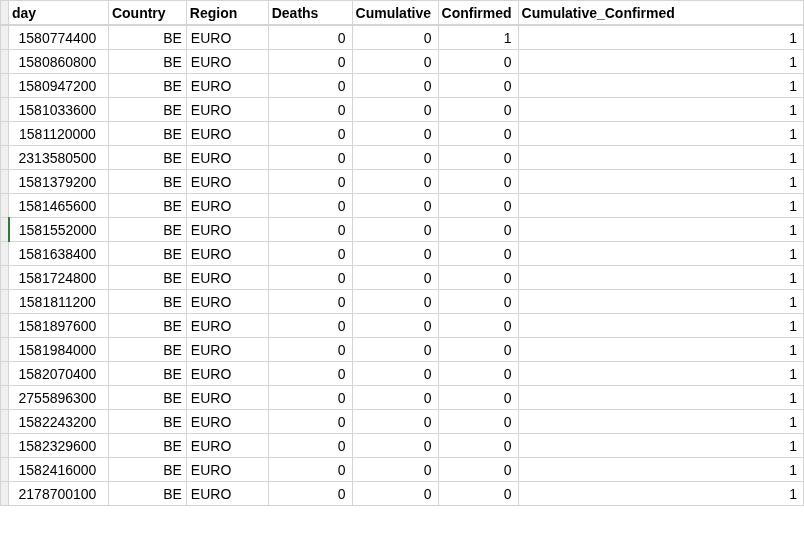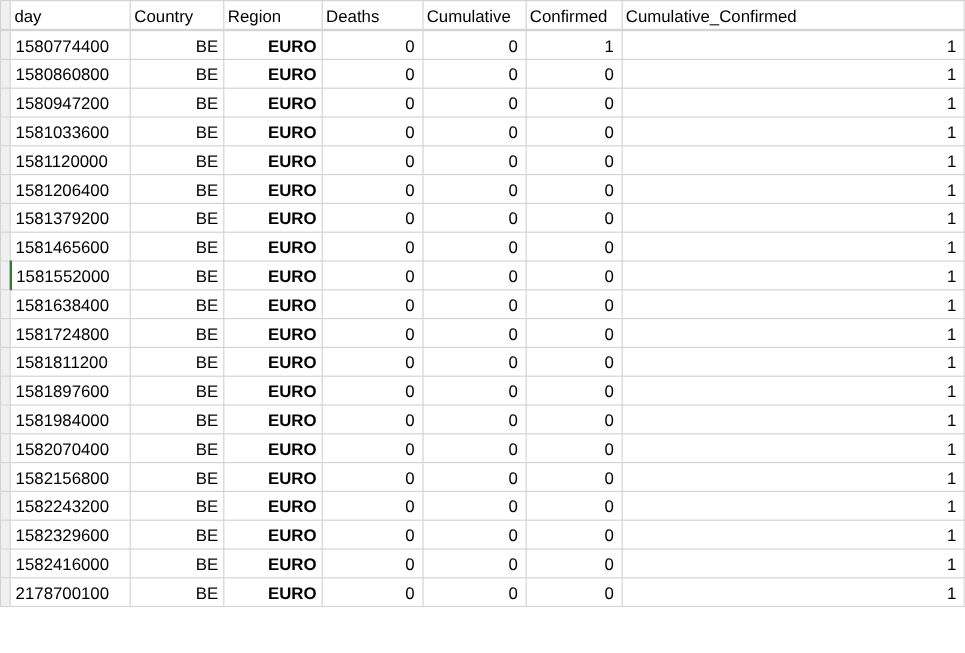--- a/index.html
+++ b/index.html
@@ -31,32 +31,32 @@
     .row-marker {
       width: 8px;
       min-width: 8px;
       background: #f0f0f0;
       border-right: 1px solid #d4d4d4;
       padding: 0;
     }
     .row-marker.highlight {
       border-right: 2px solid #2e7d32;
     }
-    .col-day { width: 100px; text-align: left; padding-right: 6px; }
+    .col-day { width: 100px; text-align: center; padding-right: 6px; }
     .col-country { width: 78px; text-align: right; }
-    .col-region { width: 82px; text-align: right; font-weight: bold; }
+    .col-region { width: 82px; text-align: left; }
     .col-deaths { width: 84px; text-align: right; padding-right: 6px; }
     .col-cumdeaths { width: 86px; text-align: right; padding-right: 6px; }
     .col-confirmed { width: 80px; text-align: right; padding-right: 6px; }
     .col-cumconf { width: 286px; text-align: right; padding-right: 6px; border-radius: 12px; }
     .header .cell {
       text-align: left;
       padding-left: 3px;
       padding-right: 3px;
-      font-weight: normal;
+      font-weight: bold;
     }
   </style>
 </head>
 <body>
 
 <div class="spreadsheet">
   <div class="row header">
     <div class="cell row-marker"></div>
     <div class="cell col-day">day</div>
     <div class="cell col-country">Country</div>
@@ -112,21 +112,21 @@
       <div class="cell col-day">1581120000</div>
       <div class="cell col-country">BE</div>
       <div class="cell col-region">EURO</div>
       <div class="cell col-deaths">0</div>
       <div class="cell col-cumdeaths">0</div>
       <div class="cell col-confirmed">0</div>
       <div class="cell col-cumconf">1</div>
     </div>
     <div class="row">
       <div class="cell row-marker"></div>
-      <div class="cell col-day">1581206400</div>
+      <div class="cell col-day">2313580500</div>
       <div class="cell col-country">BE</div>
       <div class="cell col-region">EURO</div>
       <div class="cell col-deaths">0</div>
       <div class="cell col-cumdeaths">0</div>
       <div class="cell col-confirmed">0</div>
       <div class="cell col-cumconf">1</div>
     </div>
     <div class="row">
       <div class="cell row-marker"></div>
       <div class="cell col-day">1581379200</div>
@@ -212,21 +212,21 @@
       <div class="cell col-day">1582070400</div>
       <div class="cell col-country">BE</div>
       <div class="cell col-region">EURO</div>
       <div class="cell col-deaths">0</div>
       <div class="cell col-cumdeaths">0</div>
       <div class="cell col-confirmed">0</div>
       <div class="cell col-cumconf">1</div>
     </div>
     <div class="row">
       <div class="cell row-marker"></div>
-      <div class="cell col-day">1582156800</div>
+      <div class="cell col-day">2755896300</div>
       <div class="cell col-country">BE</div>
       <div class="cell col-region">EURO</div>
       <div class="cell col-deaths">0</div>
       <div class="cell col-cumdeaths">0</div>
       <div class="cell col-confirmed">0</div>
       <div class="cell col-cumconf">1</div>
     </div>
     <div class="row">
       <div class="cell row-marker"></div>
       <div class="cell col-day">1582243200</div>

